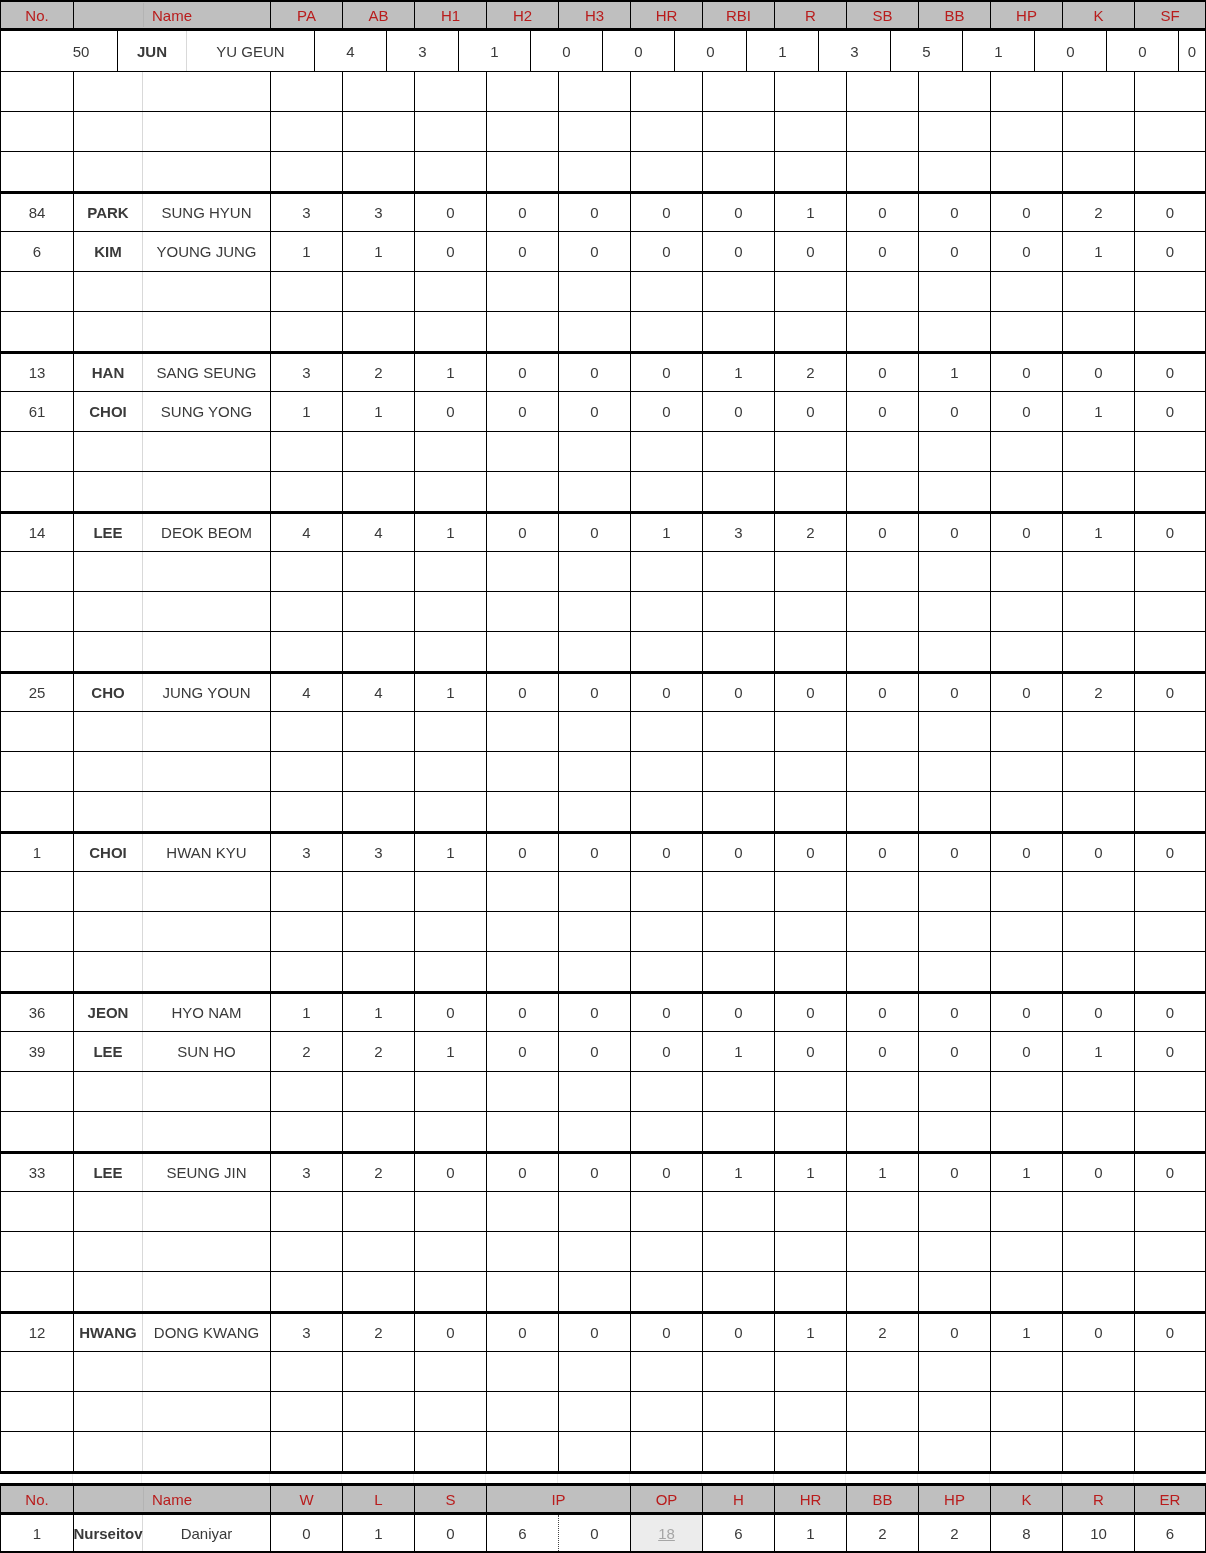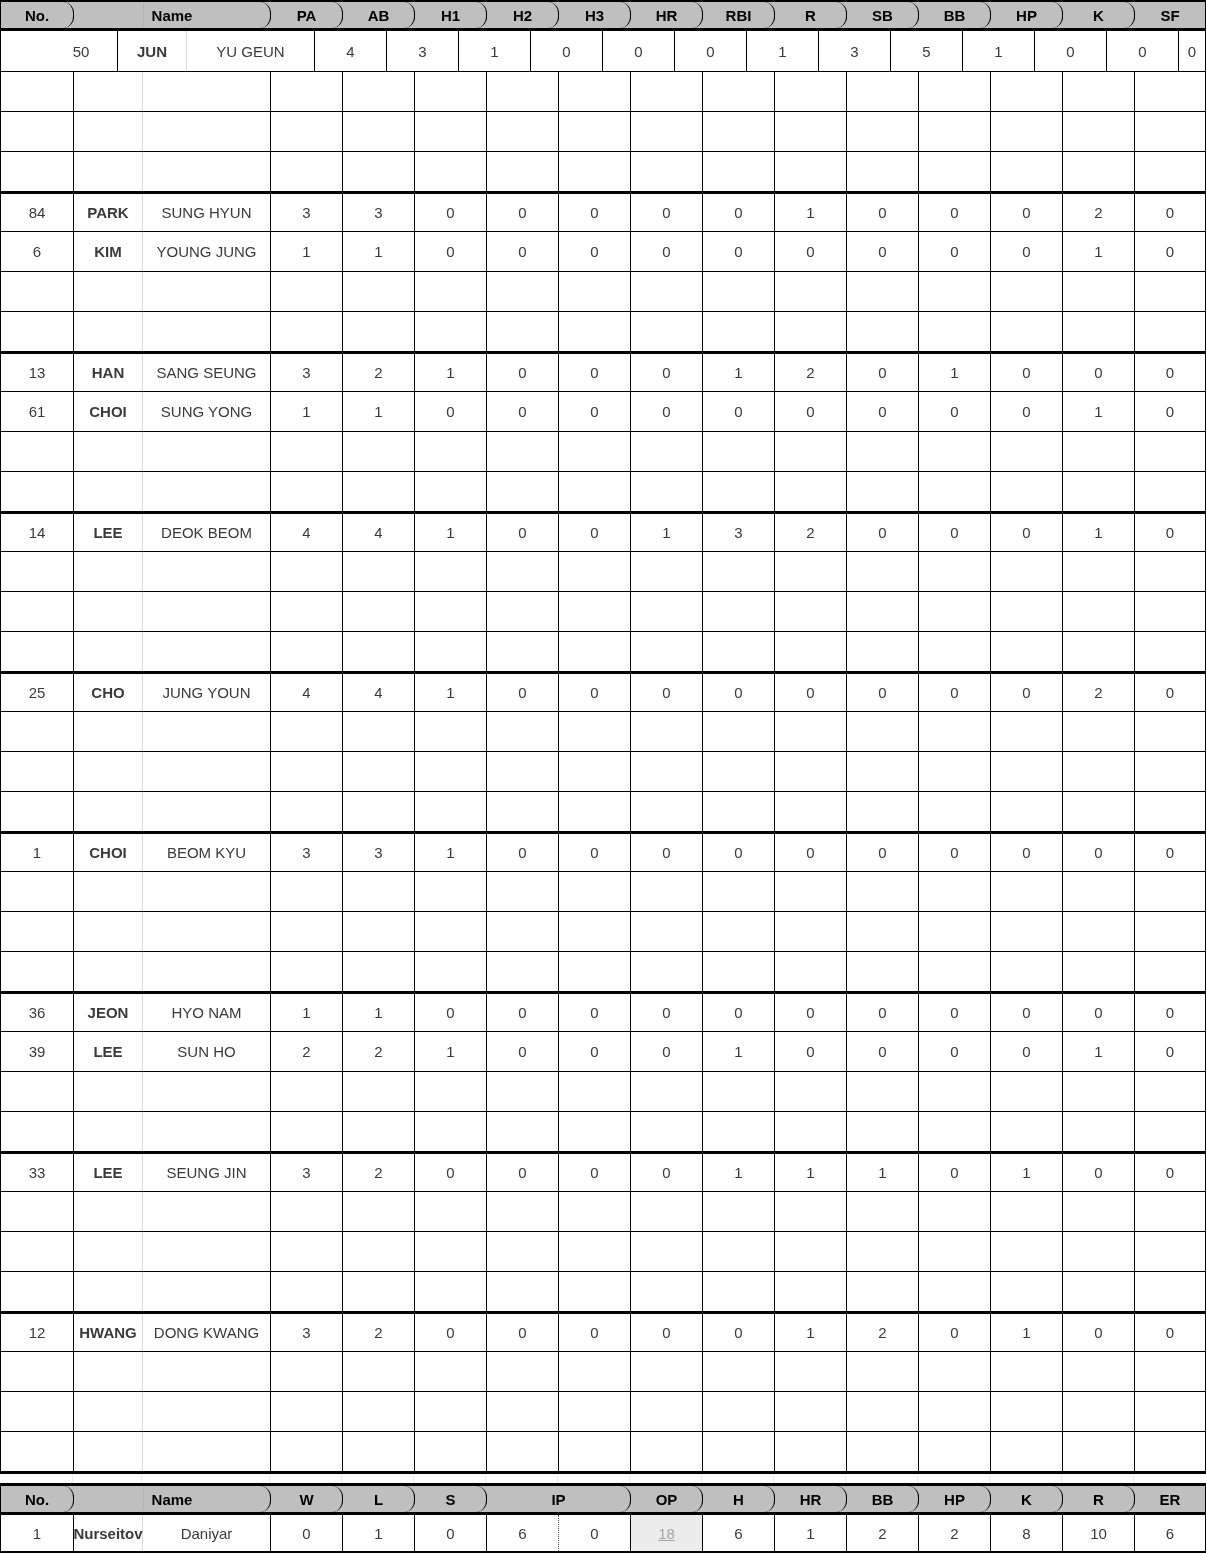--- a/index.html
+++ b/index.html
@@ -18,21 +18,21 @@
   #pit-head{height:32px;border-top:3px solid var(--grid,#000);}
 
   .row{height:40px;border-top:1px solid var(--grid,#000);}
   .row.first{border-top:none;padding-left:44px;}
   .row.grp{border-top:3px solid var(--grid,#000);}
   .prow{height:38px;border-bottom:2px solid var(--grid,#000);}
 
   .cell{position:relative;display:flex;align-items:center;justify-content:center;
     box-sizing:border-box;border-right:1px solid var(--grid,#000);
     font-size:15px;color:#3a3a3a;white-space:nowrap;overflow:visible;}
-  .hrow .cell{font-weight:bold;color:#000000;border-radius:11px;}
+  .hrow .cell{font-weight:normal;color:#b91c1c;}
   .c-light{border-right:1px solid var(--name-div,#d9d9d9);font-weight:bold;}
   .c-last{border-right:none;}
   .span2{grid-column:span 2;}
   .name-h::after{content:"";position:absolute;left:69px;top:1px;bottom:1px;width:1px;
     background:#b3b3b3;}
 
   .ip-a{border-right:1px dotted #444;}
   .op-cell{background:var(--op-bg,#ececec);color:var(--op-fg,#a6a6a6);text-decoration:underline;}
 
   #sheet-gap{height:9px;width:1206px;}
@@ -418,21 +418,21 @@
           <div class="cell"></div>
           <div class="cell"></div>
           <div class="cell"></div>
           <div class="cell"></div>
           <div class="cell"></div>
           <div class="cell c-last"></div>
         </div>
         <div class="row grp">
           <div class="cell">1</div>
           <div class="cell c-light">CHOI</div>
-          <div class="cell">BEOM KYU</div>
+          <div class="cell">HWAN KYU</div>
           <div class="cell">3</div>
           <div class="cell">3</div>
           <div class="cell">1</div>
           <div class="cell">0</div>
           <div class="cell">0</div>
           <div class="cell">0</div>
           <div class="cell">0</div>
           <div class="cell">0</div>
           <div class="cell">0</div>
           <div class="cell">0</div>

